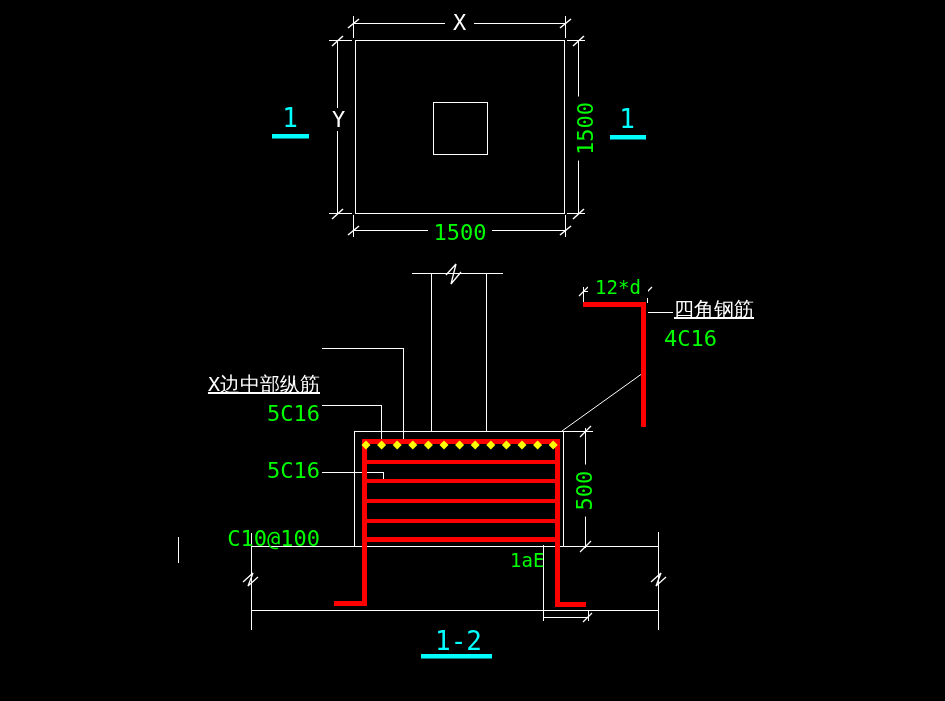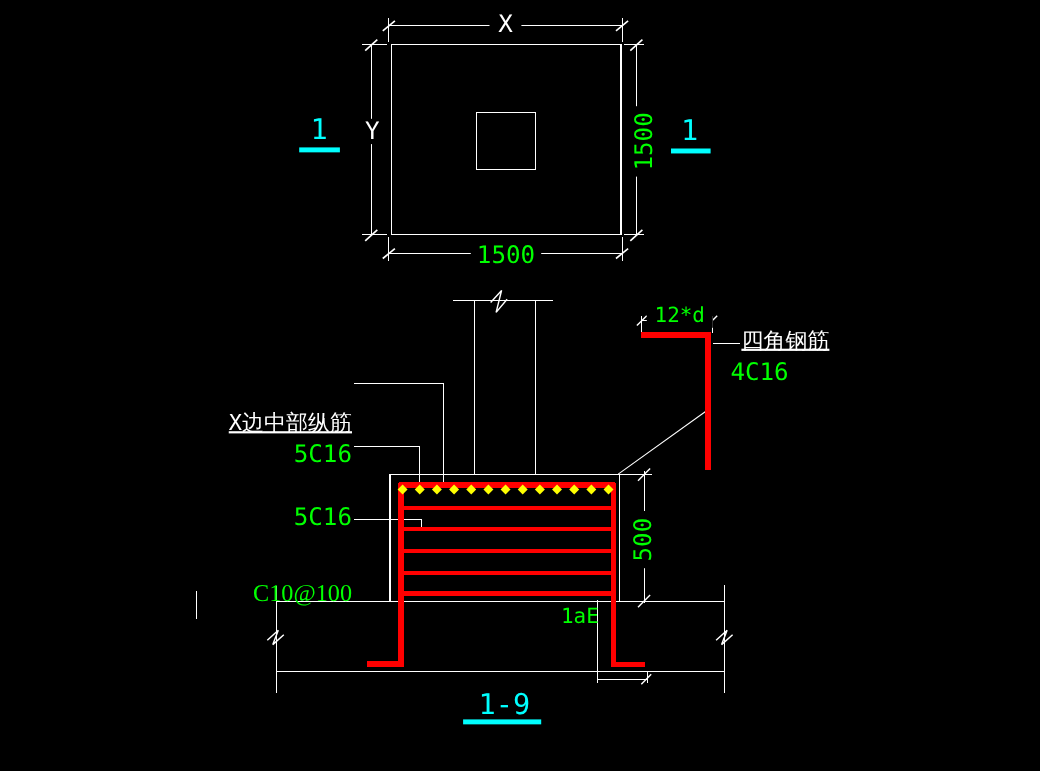--- a/index.html
+++ b/index.html
@@ -150,22 +150,22 @@
 <div class="t white lat ctr bgblk" style="left:445px;top:11px;width:25px;">X</div>
 <div class="t white lat ctr bgblk" style="left:324px;top:108px;width:25px;">Y</div>
 <div class="t green lat ctr bgblk rot" style="left:554px;top:117px;width:60px;">1500</div>
 <div class="t green lat ctr bgblk" style="left:428px;top:221px;width:60px;">1500</div>
 <div class="t cyan big ctr" style="left:276px;top:105px;width:28px;">1</div>
 <div class="t cyan big ctr" style="left:613px;top:106px;width:28px;">1</div>
 
 <div class="t white cn rgt" style="left:148px;top:337px;width:172px;">X边中部纵筋</div>
 <div class="t green lat rgt" style="left:148px;top:365px;width:172px;">5C16</div>
 <div class="t green lat rgt" style="left:148px;top:422px;width:172px;">5C16</div>
-<div class="t green lat rgt" style="left:148px;top:490px;width:172px;font-family:Liberation Serif, serif;">C10@100</div>
+<div class="t green lat rgt" style="left:148px;top:490px;width:172px;">C10@100</div>
 
 <div class="t green sm ctr bgblk" style="left:588px;top:278px;width:56px;">12*d</div>
 <div class="t white cn" style="left:674px;top:299px;">四角钢筋</div>
 <div class="t green lat" style="left:664px;top:327px;">4C16</div>
 <div class="t green lat ctr bgblk rot" style="left:559px;top:479px;width:48px;">500</div>
 <div class="t green sm" style="left:495px;top:551px;margin-left:15px;">1aE</div>
-<div class="t cyan big ctr" style="left:430px;top:628px;width:57px;">1-9</div>
+<div class="t cyan big ctr" style="left:430px;top:628px;width:57px;">1-2</div>
 
 </div>
 
 </body></html>

